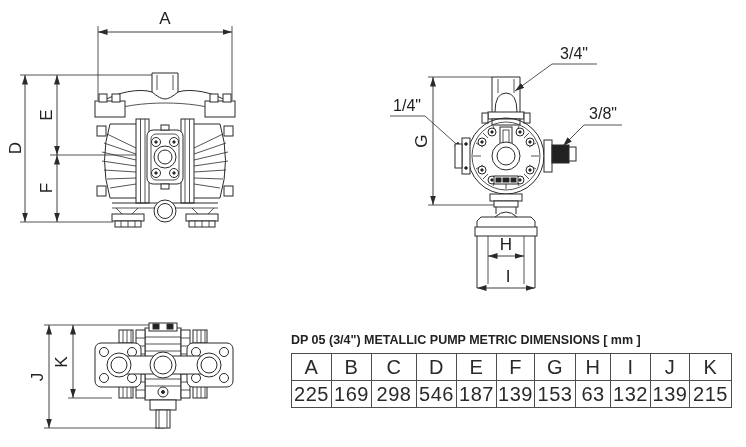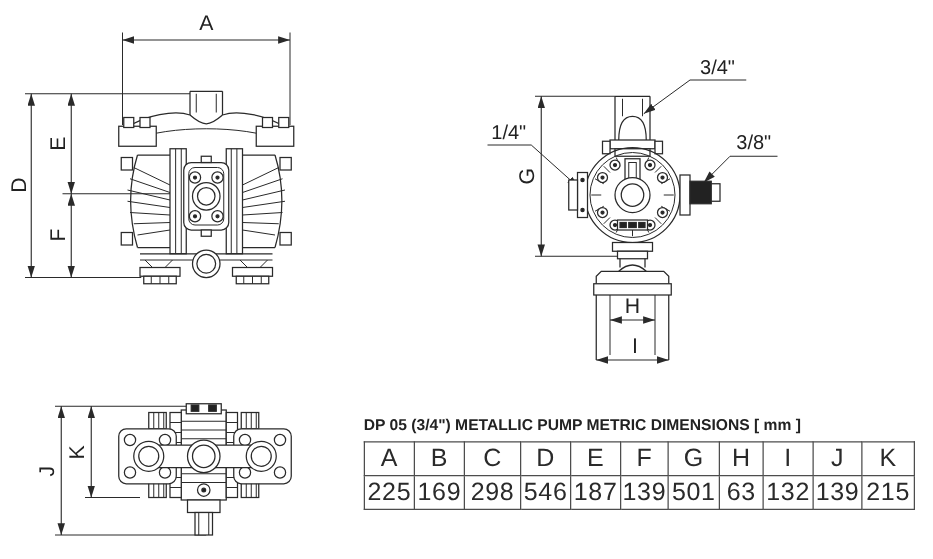--- a/index.html
+++ b/index.html
@@ -300,21 +300,21 @@
       <th>J</th>
       <th>K</th>
     </tr>
     <tr>
       <td>225</td>
       <td>169</td>
       <td>298</td>
       <td>546</td>
       <td>187</td>
       <td>139</td>
-      <td>501</td>
+      <td>153</td>
       <td>63</td>
       <td>132</td>
       <td>139</td>
       <td>215</td>
     </tr>
   </tbody>
       </table>
 </div>
 
 </div>

